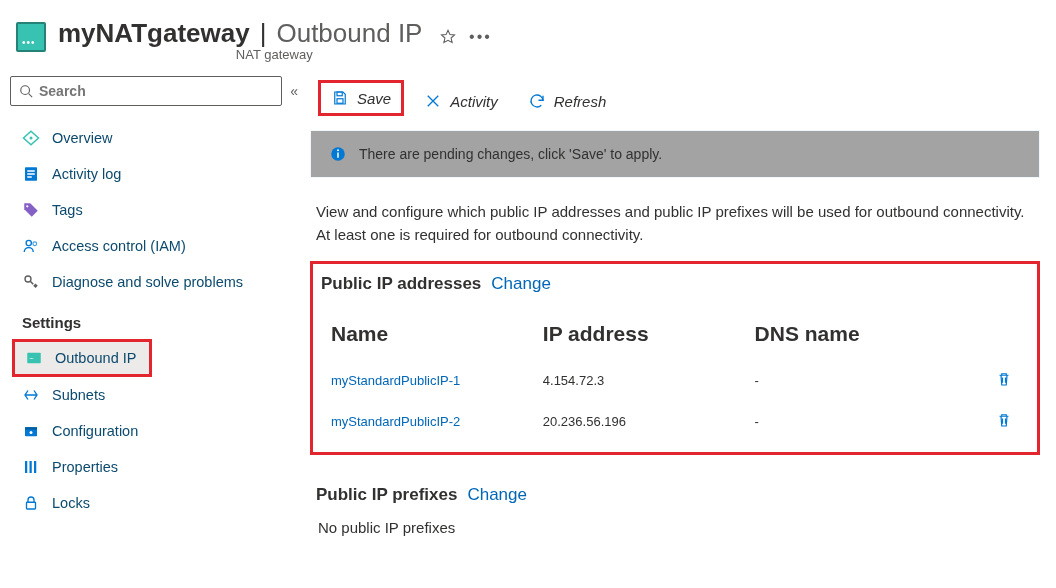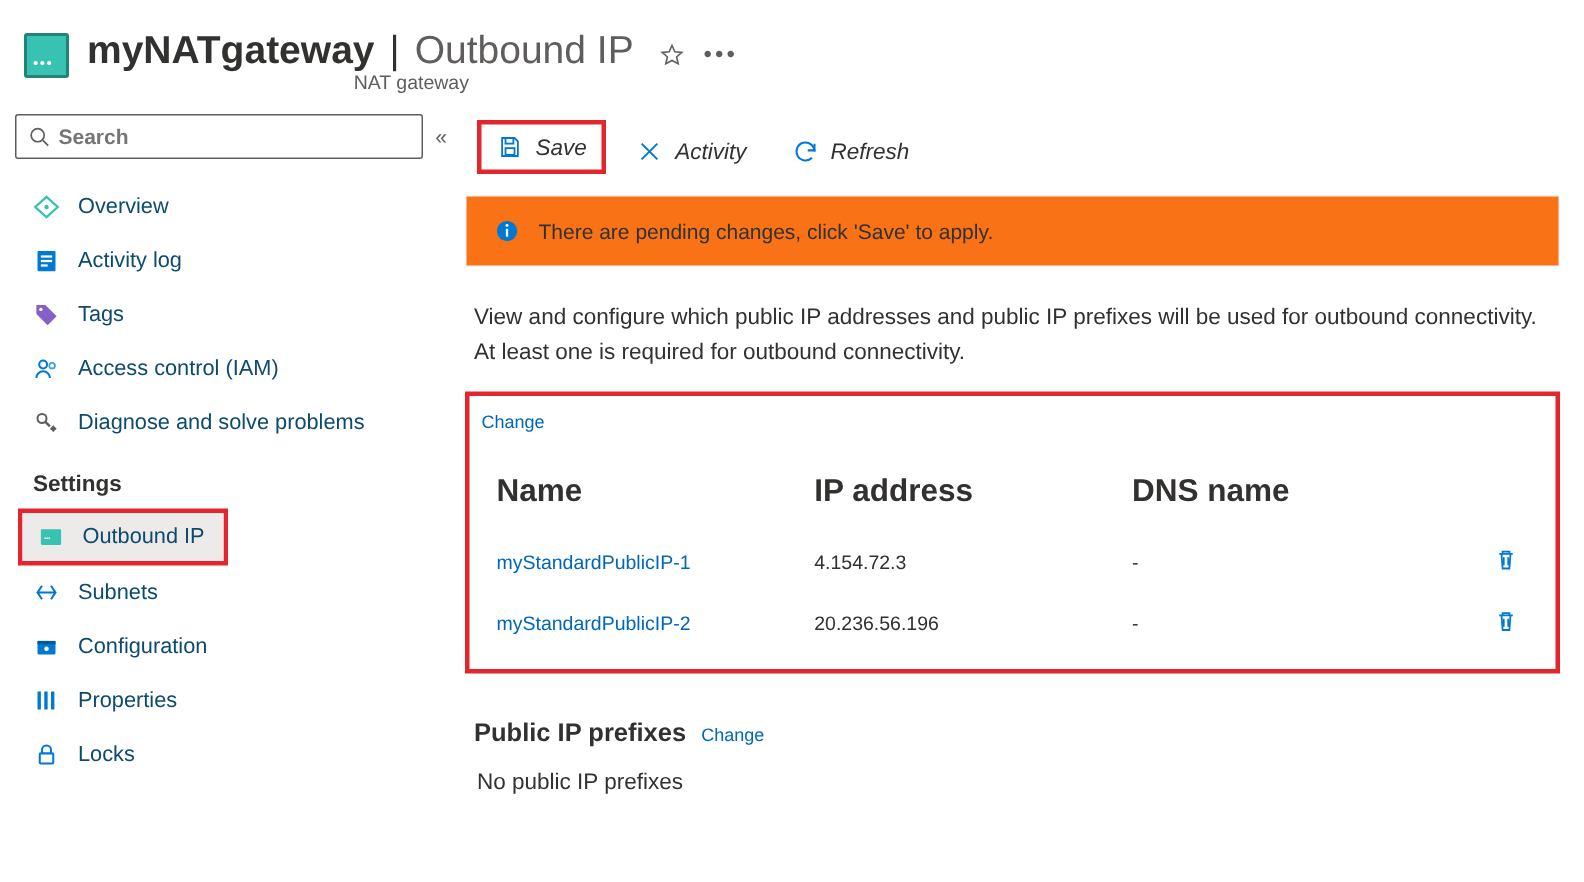--- a/index.html
+++ b/index.html
@@ -66,30 +66,30 @@
   .red-box-nav .nav-item { padding: 7px 10px; width: 134px;}
 
   
   .main { flex: 1; padding: 10px 16px 0 0; overflow: hidden;}
   .toolbar { display: flex; align-items: flex-end; gap: 10px; padding: 4px 0 8px 8px; font-style: italic;}
   .tool-btn { display:flex; align-items:center; gap:8px; padding: 6px 10px; cursor:pointer; font-size:15px; color:#323130;}
   .tool-btn svg { width:18px; height:18px; }
   .red-box-btn { border: 3px solid #e3262d; }
   .info-bar {
     display:flex; align-items:center; gap:12px;
-    background:#f97316; border:1px solid #eff6fc;
+    background:#a3a3a3; border:1px solid #eff6fc;
     padding: 14px 18px; margin: 6px 0 0 0;
     font-size: 14px; color:#323130;
   }
   .info-bar svg{ width:18px; height:18px; color:#0078d4; flex-shrink:0;}
   .desc { font-size: 15px; color:#323130; padding: 22px 6px 10px 6px; line-height:1.55;}
   .red-box-section { border: 3px solid #e3262d; padding: 10px 10px 10px 8px; margin-top: 4px;}
   .section-title-row { display:flex; align-items: baseline; gap: 10px;}
   .section-title { font-size: 17px; font-weight:600;}
-  .link { color:#0067b8; cursor:pointer; font-size:12px;}
+  .link { color:#0067b8; cursor:pointer; font-size:17px;}
   .tbl { width:100%; margin-top: 18px; border-collapse: collapse; }
   .tbl th { text-align:left; font-size:21px; font-weight:600; padding: 10px 10px 14px 10px;}
   .tbl td { padding: 10px; font-size:13px; border-top: 0; }
   .tbl td.name a { color:#0067b8; text-decoration:none; cursor:pointer;}
   .trash { color:#0067b8; cursor:pointer; text-align:right;}
   .trash svg{ width:18px; height:18px;}
   .tbl td.trash { text-align: right; padding-right: 14px;}
   .th-name { width: 30%;} .th-ip{ width:30%;} .th-dns{width:30%;} .th-act{width:10%;}
   .prefixes { padding: 30px 6px 6px 6px;}
   .no-prefix { font-size: 15px; color:#323130; padding: 14px 0 0 2px;}
@@ -267,20 +267,21 @@
             <rect x="11" y="10" width="2" height="7" fill="#fff"></rect>
             <circle cx="12" cy="7" r="1.3" fill="#fff"></circle>
           </svg>
         <span>There are pending changes, click 'Save' to apply.</span>
       </div>
 
       <div class="desc">View and configure which public IP addresses and public IP prefixes will be used for outbound connectivity. At least one is required for outbound connectivity.</div>
 
       <div class="red-box-section">
         <div class="section-title-row">
+          <span class="section-title">Public IP addresses</span>
           <span class="link">Change</span>
         </div>
         <table class="tbl">
           <thead>
             <tr>
               <th class="th-name">Name</th>
               <th class="th-ip">IP address</th>
               <th class="th-dns">DNS name</th>
               <th class="th-act"></th>
             </tr>

